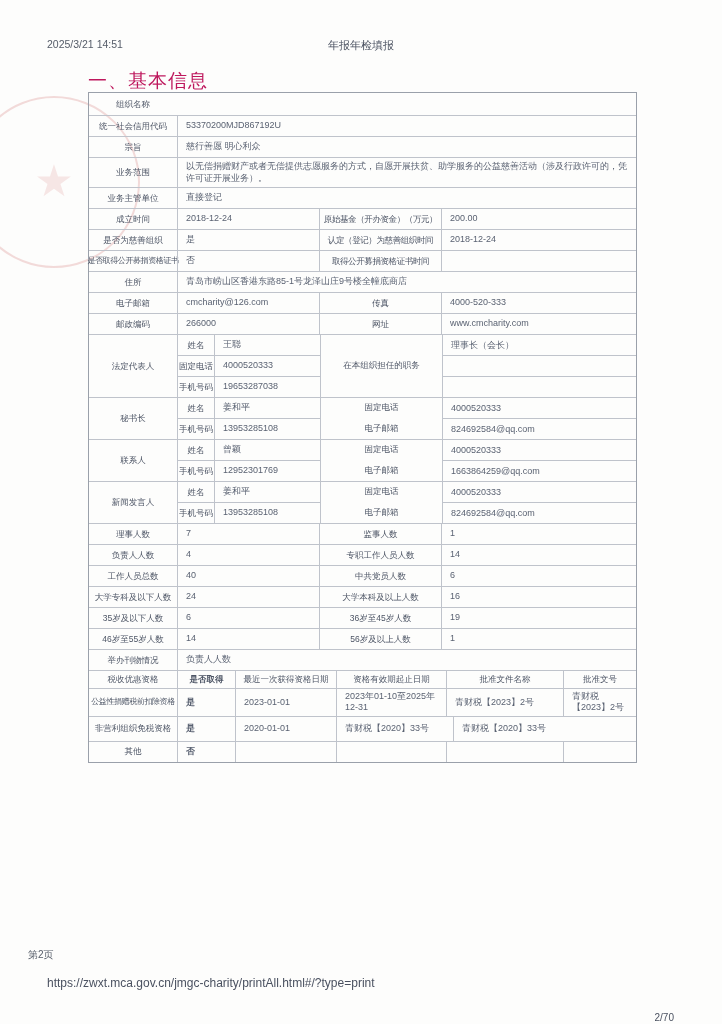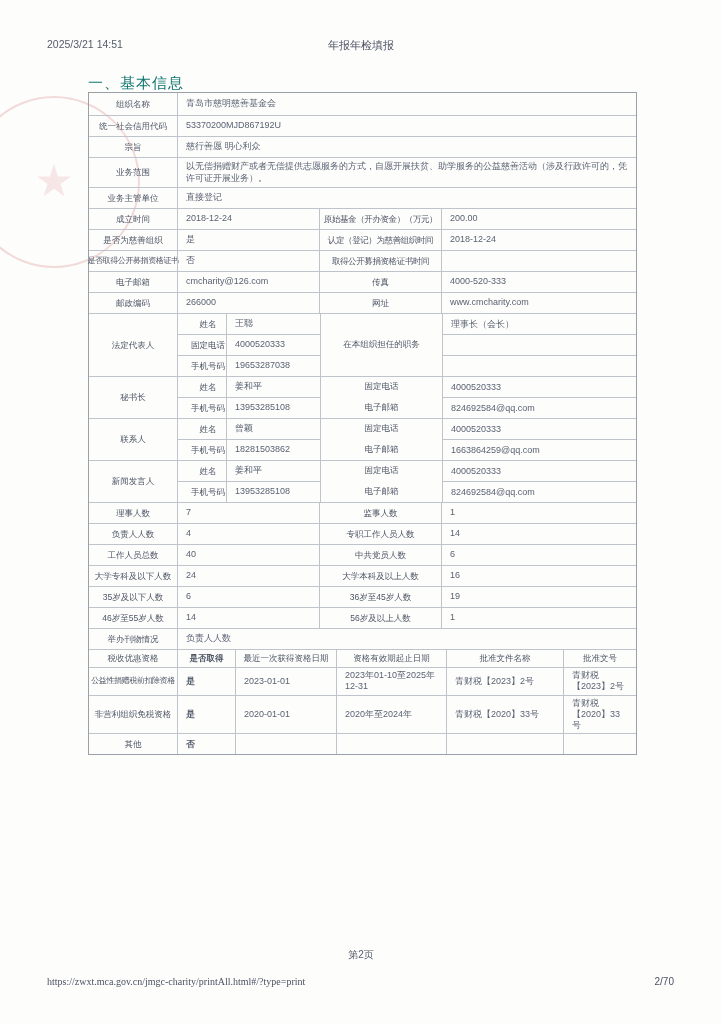--- a/index.html
+++ b/index.html
@@ -11,21 +11,21 @@
   }
   html,body{margin:0;padding:0;background:#e8e8e8;}
   .page{
     position:relative;width:722px;height:1024px;margin:0 auto;
     background:var(--page);
     font-family:"Liberation Sans","DejaVu Sans",sans-serif;
     color:var(--txt);overflow:hidden;
   }
   .timestamp{position:absolute;left:47px;top:38px;font-size:10.5px;color:#555c68;}
   .doc-title{position:absolute;left:0;right:0;top:38px;text-align:center;font-size:11px;color:#4a5160;}
-  .section-title{position:absolute;left:88px;top:74px;font-size:15px;color:#0f766e;letter-spacing:1px;}
+  .section-title{position:absolute;left:88px;top:68px;font-size:19px;color:#be185d;letter-spacing:1px;}
 
   
   .seal{
     position:absolute;left:-32px;top:96px;width:168px;height:168px;
     border:2.5px solid rgba(205,95,95,.22);border-radius:50%;
     pointer-events:none;
   }
   .seal .star{
     position:absolute;left:50%;top:50%;transform:translate(-50%,-52%);
     font-size:44px;color:rgba(205,95,95,.14);
@@ -49,62 +49,61 @@
   .v2{flex:1;color:var(--val);}
   .vfull{flex:1;color:var(--val);}
 
   
   .pgroup{display:flex;align-items:stretch;}
   .pbody{flex:1;display:flex;align-items:stretch;}
   .pcol{display:flex;flex-direction:column;}
   .pleft{width:142px;}
   .prow{flex:1;display:flex;align-items:stretch;}
   .prow + .prow, .pc + .pc{border-top:1px solid var(--line);}
-  .sublab{width:36px;justify-content:center;text-align:center;padding:2px 1px;font-size:8.5px;margin-left:12px;}
+  .sublab{width:36px;justify-content:center;text-align:center;padding:2px 1px;font-size:8.5px;}
   .subval{flex:1;color:var(--val);}
   .pmid{width:122px;}
   .pmidcell{flex:1;display:flex;align-items:center;justify-content:center;text-align:right;font-size:8.5px;color:#4d5565;min-height:20px;padding:2px 2px;}
   .pright{flex:1;}
   .pc{flex:1;display:flex;align-items:center;padding:2px 8px;color:var(--val);min-height:20px;}
 
   
   .tx1{width:88px;}
   .tx2{width:58px;font-weight:bold;}
   .tx3{width:101px;}
   .tx4{width:110px;}
   .tx5{width:117px;}
   .tx6{flex:1;}
   .thead .cell{justify-content:center;text-align:center;font-size:8.5px;color:#4d5565;min-height:17px;padding:1px 2px;}
   .txv{color:var(--val);}
 
-  .mh22{min-height:22px;} .mh21{min-height:21px;} .mh30{min-height:30px;}
+  .mh22{min-height:22px;gap:15px;} .mh21{min-height:21px;} .mh30{min-height:30px;}
   .mh25{min-height:25px;}
 
-  .footer-page{position:absolute;left:0;right:0;top:948px;text-align:center;font-size:10px;color:#555c68;}
-  .footer-url{position:absolute;left:47px;top:976px;font-size:10px;color:#4a5160;font-family:Liberation Serif, serif;}
-  .footer-count{position:absolute;right:48px;top:976px;font-size:10px;color:#4a5160;}
+  .footer-page{position:absolute;left:0;right:0;top:948px;font-size:10px;color:#555c68;padding-left:28px;}
+  .footer-url{position:absolute;left:47px;top:976px;font-size:12px;color:#4a5160;}
+  .footer-count{position:absolute;right:48px;top:1012px;font-size:10px;color:#4a5160;}
 </style>
 </head>
 <body>
 
 <div class="page">
 
   <div class="timestamp">2025/3/21 14:51</div>
   <div class="doc-title">年报年检填报</div>
   <div class="section-title">一、基本信息</div>
 
   <div class="seal">
     <span class="star">★</span>
   </div>
 
   <div class="tbl">
 
     <div class="trow mh22">
       <div class="cell lab">组织名称</div>
-      <div class="cell vfull bl">青岛市慈明慈善基金会</div>
     </div>
 
     <div class="trow mh21">
       <div class="cell lab">统一社会信用代码</div>
       <div class="cell vfull bl">53370200MJD867192U</div>
     </div>
 
     <div class="trow mh21">
       <div class="cell lab">宗旨</div>
       <div class="cell vfull bl">慈行善愿 明心利众</div>
@@ -134,20 +133,24 @@
       <div class="cell v2 bl">2018-12-24</div>
     </div>
 
     <div class="trow mh21">
       <div class="cell lab tight">是否取得公开募捐资格证书</div>
       <div class="cell v1 bl">否</div>
       <div class="cell lab2 bl tight">取得公开募捐资格证书时间</div>
       <div class="cell v2 bl"></div>
     </div>
 
+    <div class="trow mh21">
+      <div class="cell lab">住所</div>
+      <div class="cell vfull bl">青岛市崂山区香港东路85-1号龙泽山庄9号楼全幢底商店</div>
+    </div>
 
     <div class="trow">
       <div class="cell lab">电子邮箱</div>
       <div class="cell v1 bl">cmcharity@126.com</div>
       <div class="cell lab2 bl">传真</div>
       <div class="cell v2 bl">4000-520-333</div>
     </div>
 
     <div class="trow">
       <div class="cell lab">邮政编码</div>
@@ -211,21 +214,21 @@
     <div class="trow pgroup">
       <div class="cell lab">联系人</div>
       <div class="pbody bl">
         <div class="pcol pleft">
           <div class="prow">
             <div class="cell sublab">姓名</div>
             <div class="cell subval bl">曾颖</div>
           </div>
           <div class="prow">
             <div class="cell sublab">手机号码</div>
-            <div class="cell subval bl">18281503862</div>
+            <div class="cell subval bl">12952301769</div>
           </div>
         </div>
         <div class="pcol pmid bl">
           <div class="pmidcell">固定电话</div>
           <div class="pmidcell">电子邮箱</div>
         </div>
         <div class="pcol pright bl">
           <div class="pc">4000520333</div>
           <div class="pc">1663864259@qq.com</div>
         </div>
@@ -313,21 +316,20 @@
       <div class="cell tx3 bl txv">2023-01-01</div>
       <div class="cell tx4 bl txv">2023年01-10至2025年12-31</div>
       <div class="cell tx5 bl txv">青财税【2023】2号</div>
       <div class="cell tx6 bl txv">青财税【2023】2号</div>
     </div>
 
     <div class="trow mh25">
       <div class="cell lab">非营利组织免税资格</div>
       <div class="cell tx2 bl txv">是</div>
       <div class="cell tx3 bl txv">2020-01-01</div>
-      <div class="cell tx4 bl txv">2020年至2024年</div>
       <div class="cell tx5 bl txv">青财税【2020】33号</div>
       <div class="cell tx6 bl txv">青财税【2020】33号</div>
     </div>
 
     <div class="trow mh21">
       <div class="cell lab">其他</div>
       <div class="cell tx2 bl txv">否</div>
       <div class="cell tx3 bl txv"></div>
       <div class="cell tx4 bl txv"></div>
       <div class="cell tx5 bl txv"></div>

